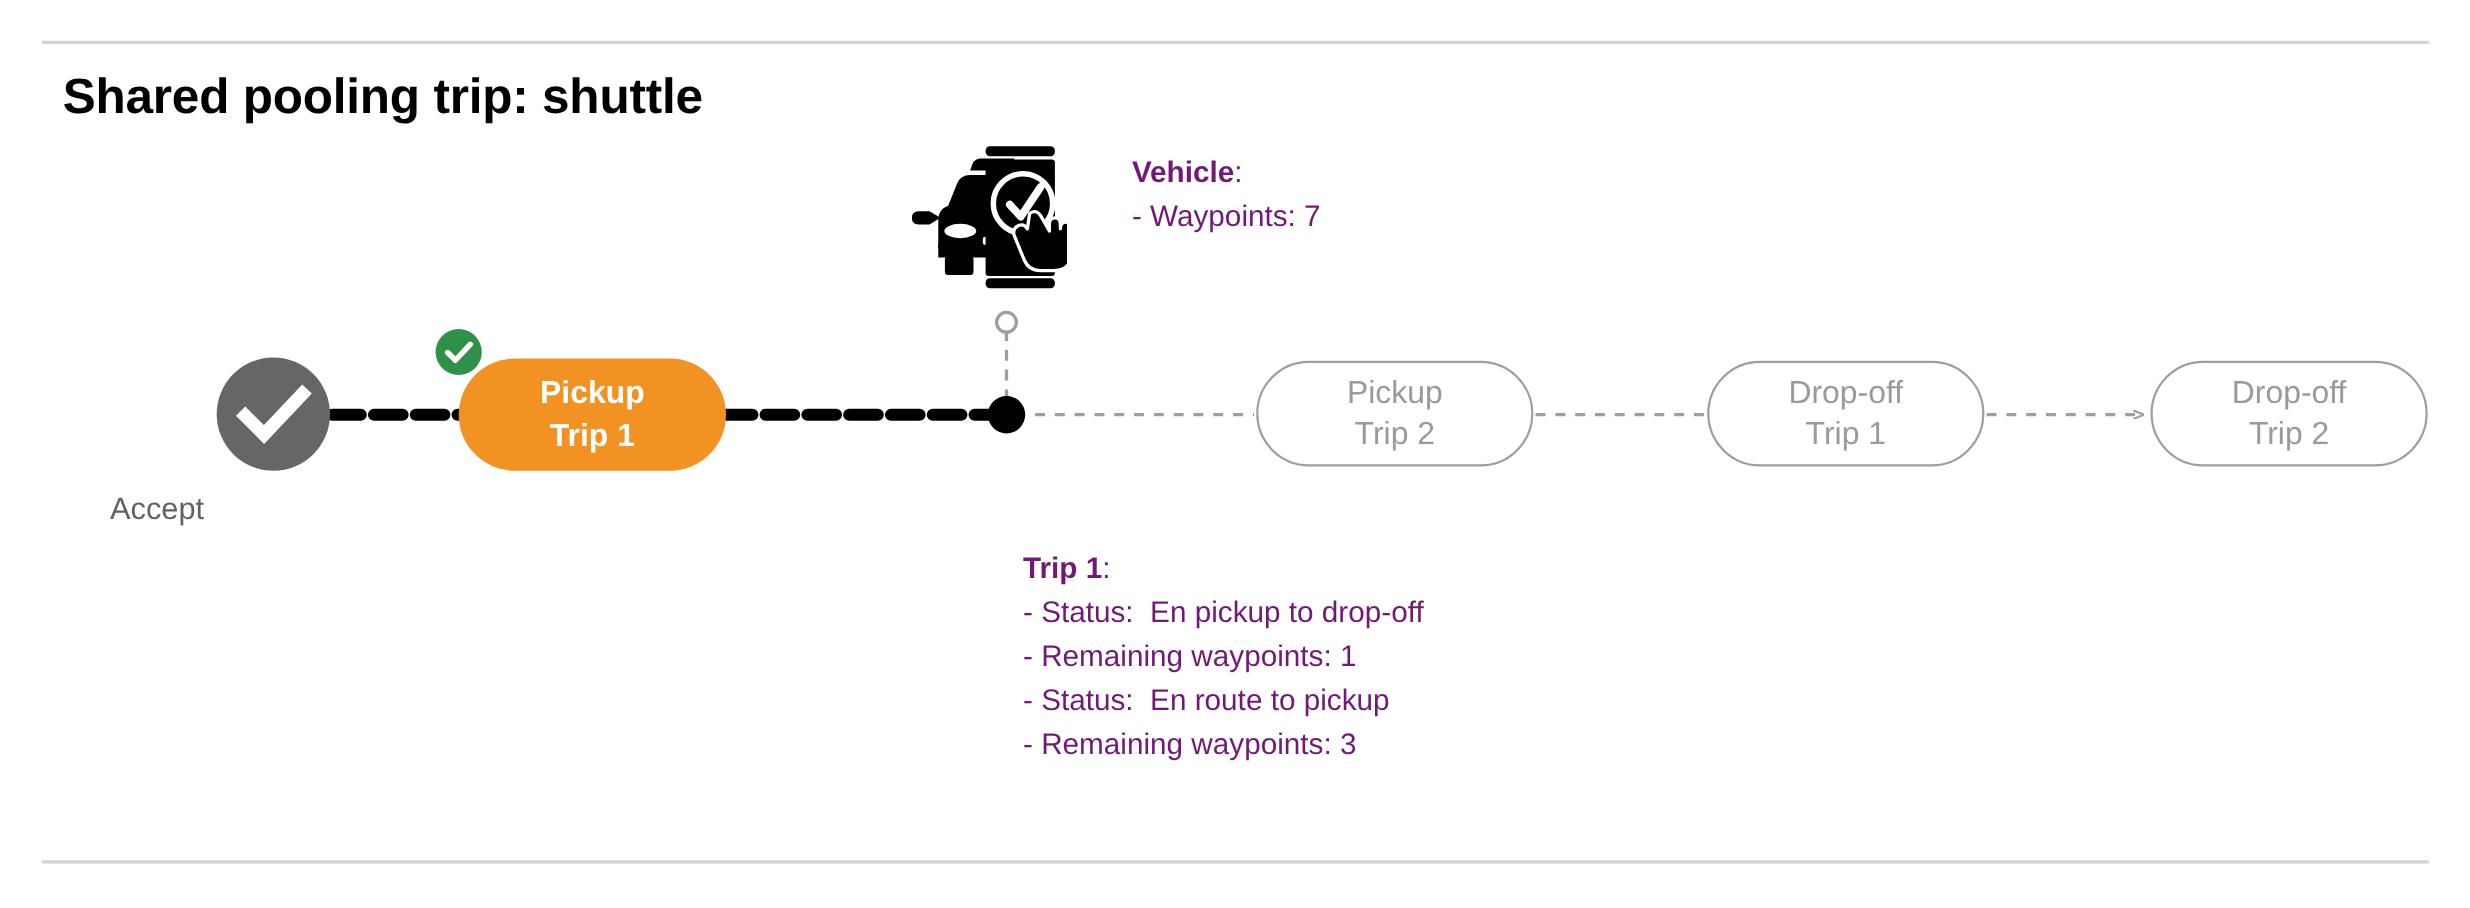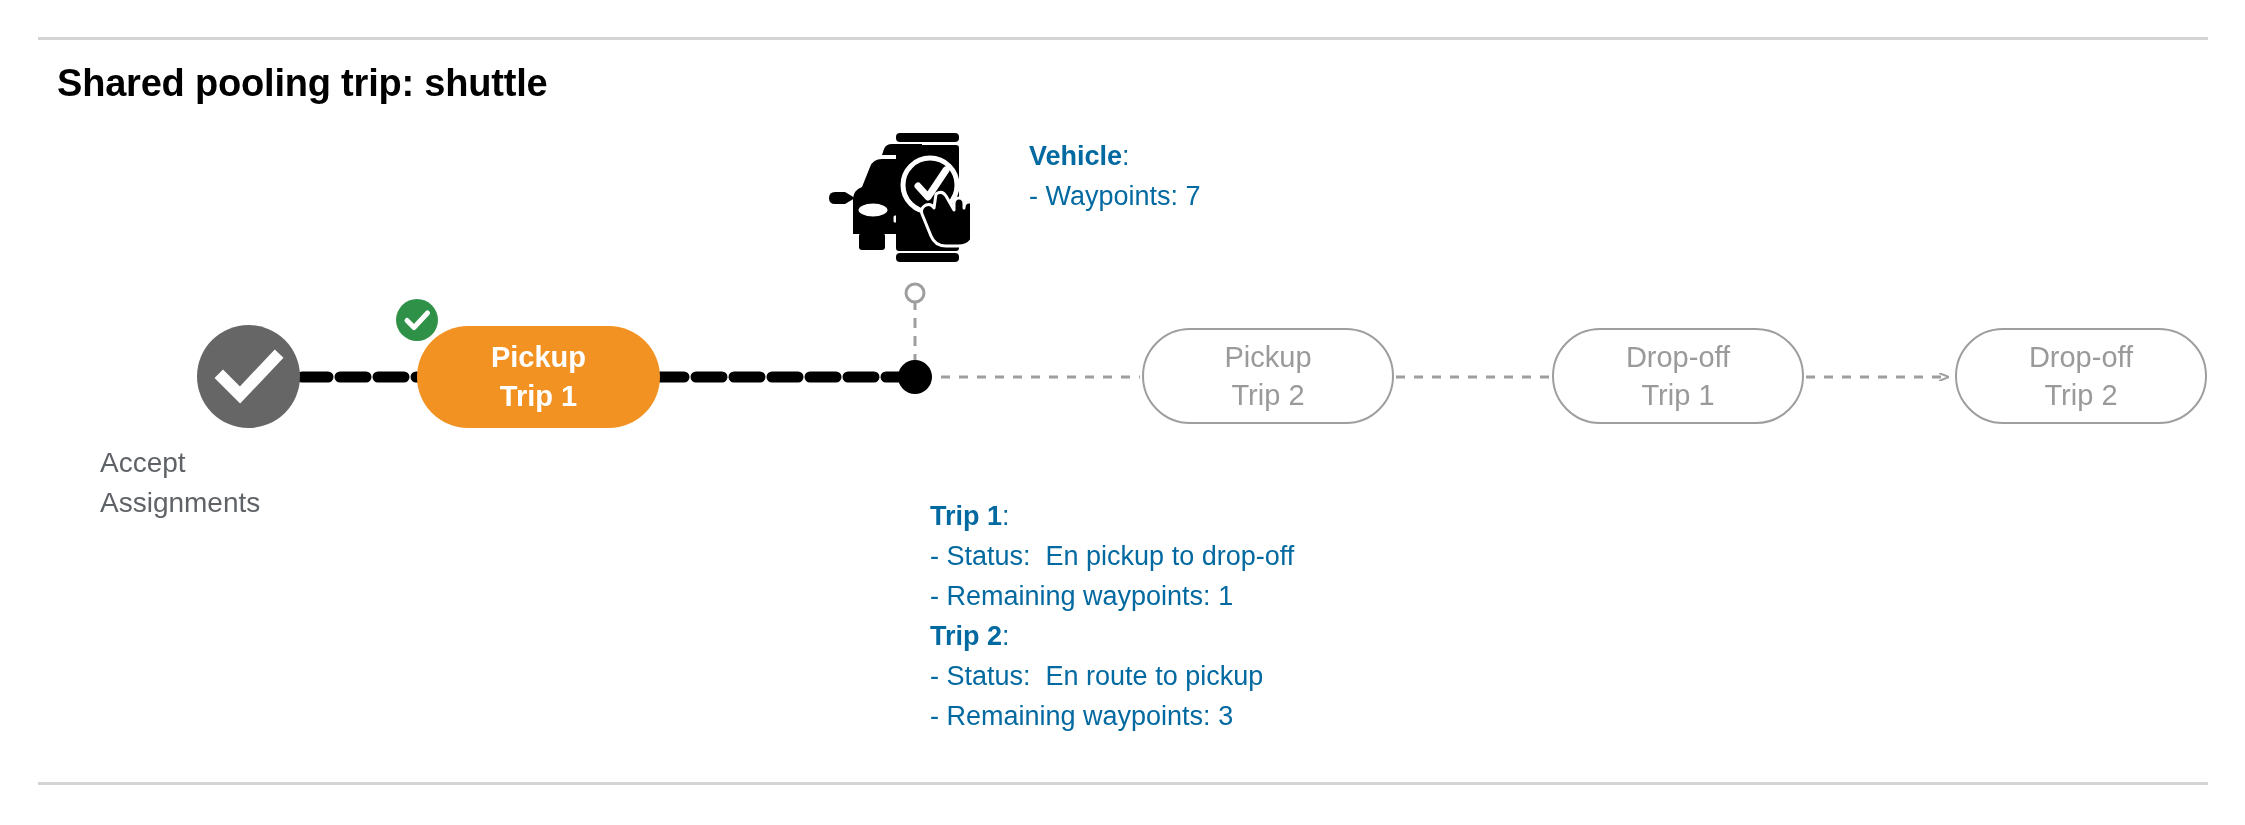--- a/index.html
+++ b/index.html
@@ -28,21 +28,21 @@
     background: #d4d4d4;
   }
   .divider.top    { top: 37px; }
   .divider.bottom { top: 782px; }
 
   
   .page-title {
     position: absolute;
     left: 57px;
     top: 62px;
-    font-size: 38px;
+    font-size: 45px;
     font-weight: bold;
     color: #000000;
     letter-spacing: -0.2px;
     white-space: nowrap;
   }
 
   
   #wires {
     position: absolute;
     left: 0;
@@ -132,21 +132,21 @@
     left: 820px;
     top: 122px;
     width: 150px;
     height: 145px;
   }
   .vehicle-icon svg { display: block; }
 
   
   .note {
     position: absolute;
-    color: #0369a1;
+    color: #701a75;
     font-size: 27px;
     line-height: 40px;
     white-space: nowrap;
   }
   .note .hdr { font-weight: bold; }
   .note-vehicle { left: 1029px; top: 136px; }
   .note-trips   { left: 930px;  top: 496px; }
 </style>
 </head>
 <body>
@@ -179,21 +179,20 @@
     <circle cx="915" cy="377" r="17" fill="#000000"></circle>
   </svg>
 
   <div class="accept-circle">
     <svg width="103" height="103" viewBox="0 0 103 103">
       <path d="M26 53 L43 70 L78 33" fill="none" stroke="#ffffff" stroke-width="12" stroke-linecap="square" stroke-linejoin="miter"></path>
     </svg>
   </div>
   <div class="accept-label">
     <div>Accept</div>
-    <div>Assignments</div>
   </div>
 
   <div class="green-badge">
     <svg width="42" height="42" viewBox="0 0 42 42">
       <path d="M11 21.5 L18 28.5 L31.5 14" fill="none" stroke="#ffffff" stroke-width="5" stroke-linecap="round" stroke-linejoin="round"></path>
     </svg>
   </div>
   <div class="pill-active">
     <span>Pickup</span>
     <span>Trip 1</span>
@@ -252,21 +251,18 @@
 
   <div class="note note-trips">
     <div>
       <span class="hdr">Trip 1</span><span>:</span>
     </div>
     <div>
       <span>- Status:</span>&nbsp;&nbsp;<span>En pickup to drop-off</span>
     </div>
     <div>- Remaining waypoints: 1</div>
     <div>
-      <span class="hdr">Trip 2</span><span>:</span>
-    </div>
-    <div>
       <span>- Status:</span>&nbsp;&nbsp;<span>En route to pickup</span>
     </div>
     <div>- Remaining waypoints: 3</div>
   </div>
 
 </div>
 
 </body></html>

